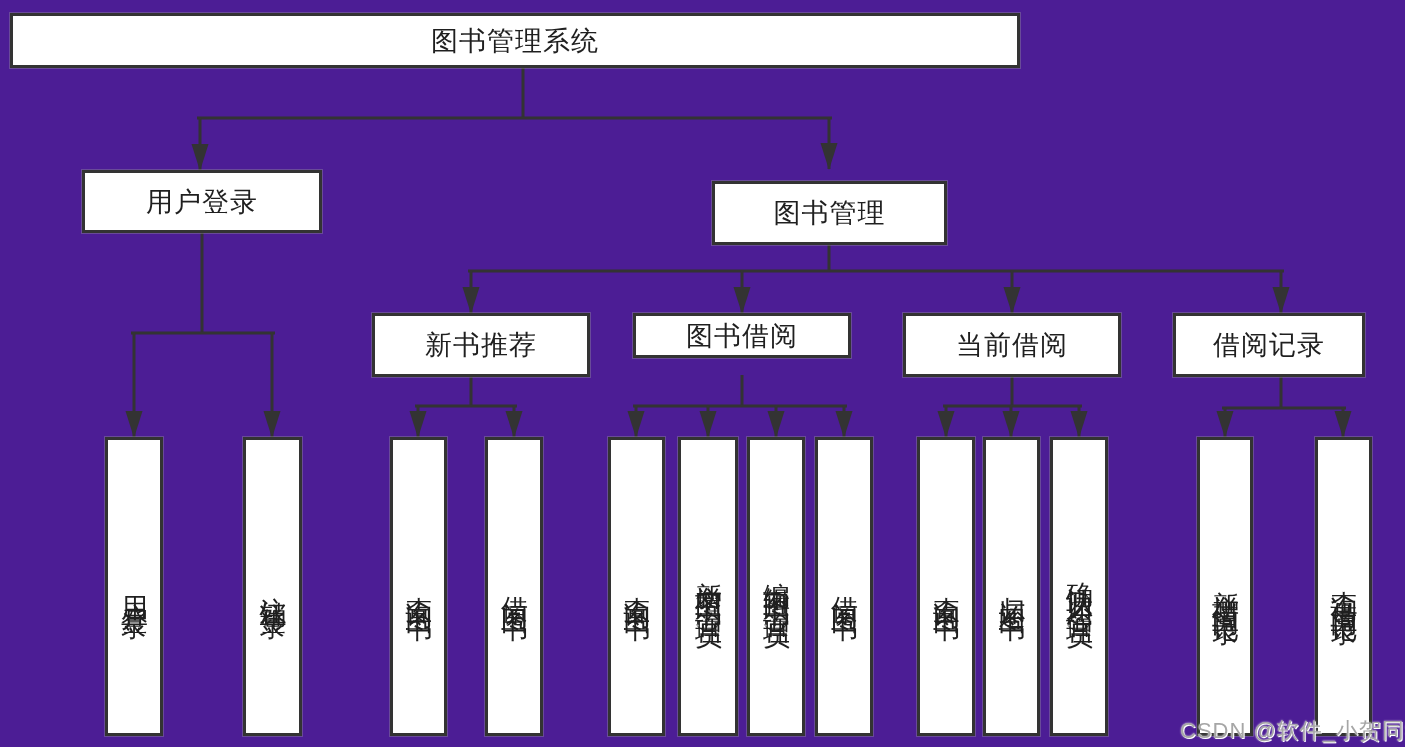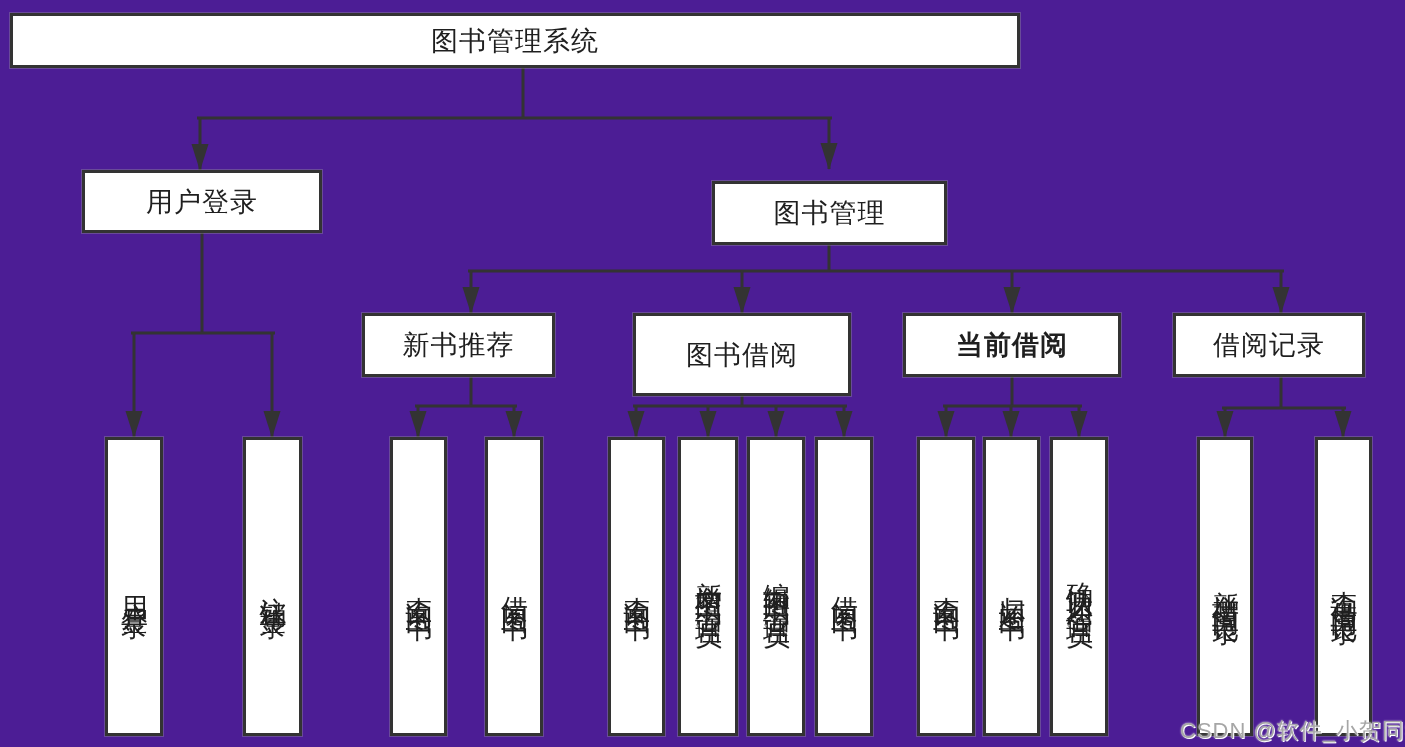--- a/index.html
+++ b/index.html
@@ -27,23 +27,23 @@
     writing-mode:vertical-rl;
     text-orientation:mixed;
     letter-spacing:6px;
     line-height:1;
     font-size:27px;
   }
   
   .p-root    {left:10px; top:13px; width:1010px;height:55px;}
   .p-login   {left:82px; top:170px;width:240px; height:63px;}
   .p-mgmt    {left:712px;top:169px;width:235px; height:64px;margin-top:12px;}
-  .p-newbooks{left:362px;top:313px;width:193px; height:64px;}
-  .p-borrow  {left:633px;top:313px;width:218px; height:83px;}
-  .p-current {left:903px;top:313px;width:218px; height:64px;font-weight:bold;}
+  .p-newbooks{left:372px;top:313px;width:218px; height:64px;}
+  .p-borrow  {left:633px;top:313px;width:218px; height:45px;}
+  .p-current {left:903px;top:313px;width:218px; height:64px;}
   .p-records {left:1173px;top:313px;width:192px;height:64px;}
   
   .p-v-login     {left:105px; width:58px;}
   .p-v-logout    {left:243px; width:59px;}
   .p-v-nbquery   {left:390px; width:57px;}
   .p-v-nbborrow  {left:485px; width:58px;}
   .p-v-bwquery   {left:608px; width:57px;}
   .p-v-bwadd     {left:678px; width:60px;}
   .p-v-bwedit    {left:747px; width:58px;}
   .p-v-bwborrow  {left:815px; width:58px;}

